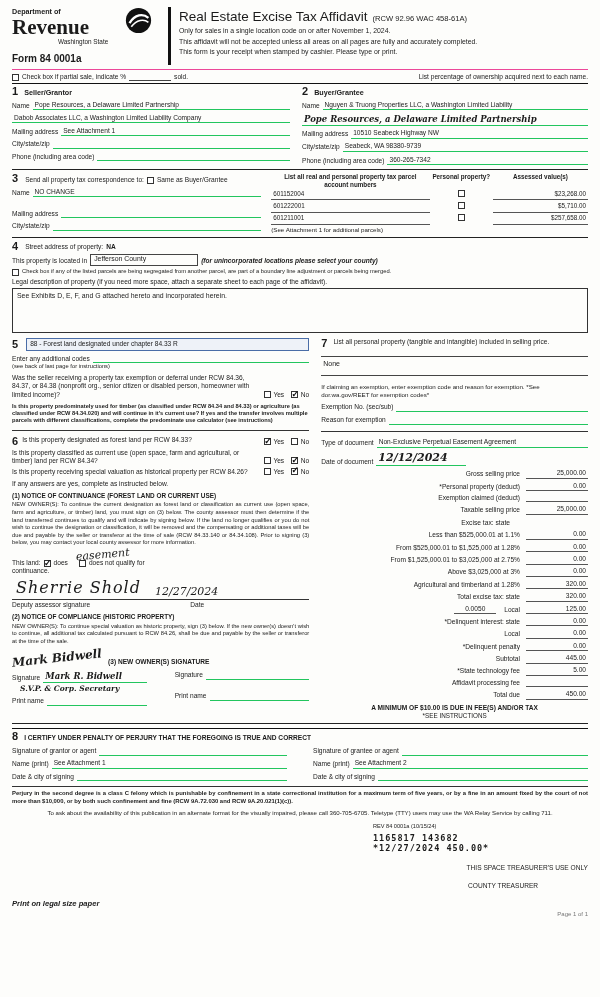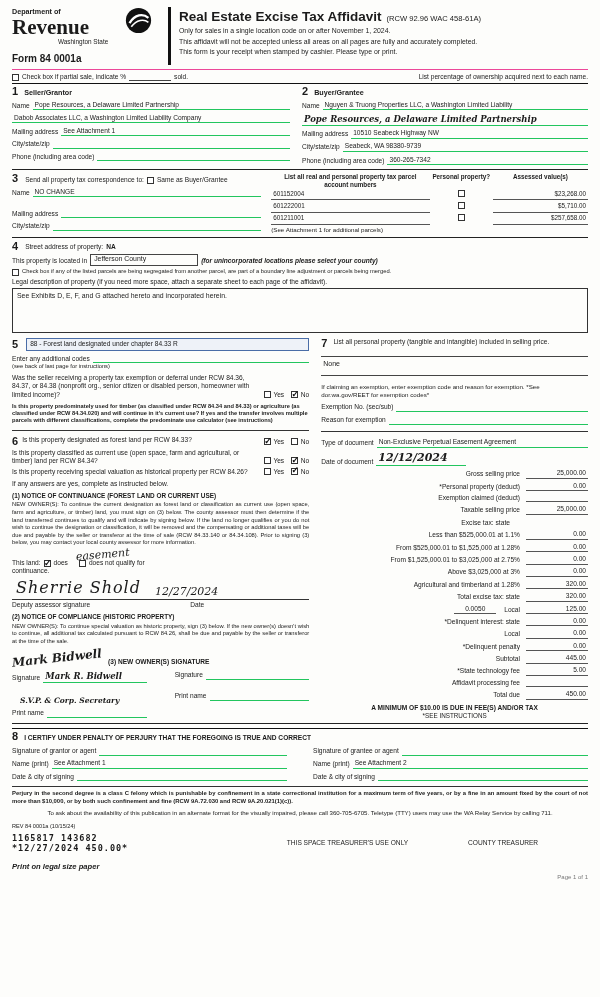--- a/index.html
+++ b/index.html
@@ -27,21 +27,21 @@
   
   .hdr { display:flex; gap:8px; padding-bottom:4px; border-bottom:1px solid #ec4899; }
   .hdr-left { width:148px; position:relative; }
   .dept { font-size:7.2px; font-weight:bold; }
   .agency { font-family:"Liberation Serif", serif; font-weight:bold; font-size:21px; line-height:1.05; }
   .state { font-size:6.4px; margin-left:46px; }
   .formno { font-weight:bold; font-size:10px; margin-top:5px; }
   .logo { position:absolute; right:8px; top:0; width:27px; height:27px; }
   .hdr-bar { width:3px; background:#111; }
   .hdr-right { flex:1; padding-top:1px; }
-  .title { font-weight:bold; font-size:13.5px; }
+  .title { font-weight:normal; font-size:13.5px; }
   .rcw { font-size:7.6px; margin-left:3px; }
   .note { font-size:6.9px; margin-top:1.5px; }
 
   
   .psale { display:flex; justify-content:space-between; align-items:flex-end; padding:3px 0 2px;
            border-bottom:1.5px solid #111; }
   .psale-left { display:flex; align-items:flex-end; gap:3px; }
   .blank-pct { display:inline-block; width:42px; border-bottom:1px solid #444; height:7px; }
 
   
@@ -93,24 +93,24 @@
   .nbody { font-size:5.75px; text-align:justify; margin-top:1px; line-height:1.32; }
   .landline { position:relative; margin-top:12px; display:flex; align-items:flex-end; gap:3px; }
   .ease { position:absolute; top:-11px; left:64px; font-size:11px; transform:rotate(-5deg); }
   .dep-sig { display:flex; align-items:flex-end; border-bottom:1px solid #333; margin-top:2px; padding:0 4px; }
   .dep-sig .sname { font-size:16px; letter-spacing:1px; }
   .dep-sig .sdate { font-size:11px; margin-left:14px; }
   .dep-labels { display:flex; margin-top:1px; }
   .dep-labels span:first-child { width:60%; }
   .n3head { display:flex; align-items:flex-end; gap:6px; margin-top:6px; position:relative; }
   .scrawl { font-size:12px; transform:rotate(-6deg); display:inline-block; font-weight:bold; }
-  .sigcols { display:flex; gap:28px; }
+  .sigcols { display:flex; gap:28px;justify-content:flex-end; }
   .sigcol { flex:1; }
   .handname { font-size:8.5px; font-weight:bold; }
-  .handtitle { font-size:7.5px; font-weight:bold; margin:13px 0 0 8px; }
+  .handtitle { font-size:7.5px; font-weight:bold; margin:1px 0 0 8px; }
 
   
   .s7head { display:flex; align-items:flex-start; gap:2px; }
   .blankline { border-bottom:1px solid #444; height:8px; }
   .s7val { font-size:7px; margin-top:2px; padding-left:2px; }
   .exnote { font-size:6.2px; margin-top:7px; }
   .taxblock { border-top:1px solid #333; margin-top:6px; padding-top:3px; }
   .mrow { display:flex; justify-content:flex-end; align-items:flex-end; margin-top:2.8px; }
   .mrow .mpre { border-bottom:1px solid #555; width:42px; text-align:center; margin-right:8px; }
   .mrow .mlbl { text-align:right; white-space:nowrap; }
@@ -124,21 +124,21 @@
   
   .sec8 { border-top:1.5px solid #111; margin-top:4px; padding-top:2px; }
   .s8head { display:flex; align-items:flex-end; gap:2px; }
   .s8cols { display:flex; gap:26px; margin-top:1px; }
   .s8col { flex:1; }
 
   
   .perjury { margin-top:5px; border-top:1px solid #333; padding-top:3px; font-size:5.9px;
              text-align:justify; font-weight:bold; line-height:1.35; }
   .altline { text-align:center; margin-top:3px; font-size:6.1px; }
-  .footrow { display:flex; margin-top:6px; align-items:center; }
+  .footrow { display:flex; margin-top:6px; align-items:flex-end;flex-direction:column; }
   .foot-left { width:215px; }
   .rev { font-size:5.6px; }
   .stamp { font-size:8.5px; font-weight:bold; letter-spacing:1px; line-height:1.25; margin-top:2px; }
   .foot-mid { flex:1; text-align:center; font-size:6.6px; padding-top:10px; }
   .foot-right { width:120px; font-size:6.6px; padding-top:10px; }
   .print-note { text-align:left; font-weight:bold; font-style:italic; font-size:7.6px; margin-top:8px; }
   .pageno { text-align:right; font-size:6px; color:#777; margin-top:2px; }
 </style>
 </head>
 <body>

